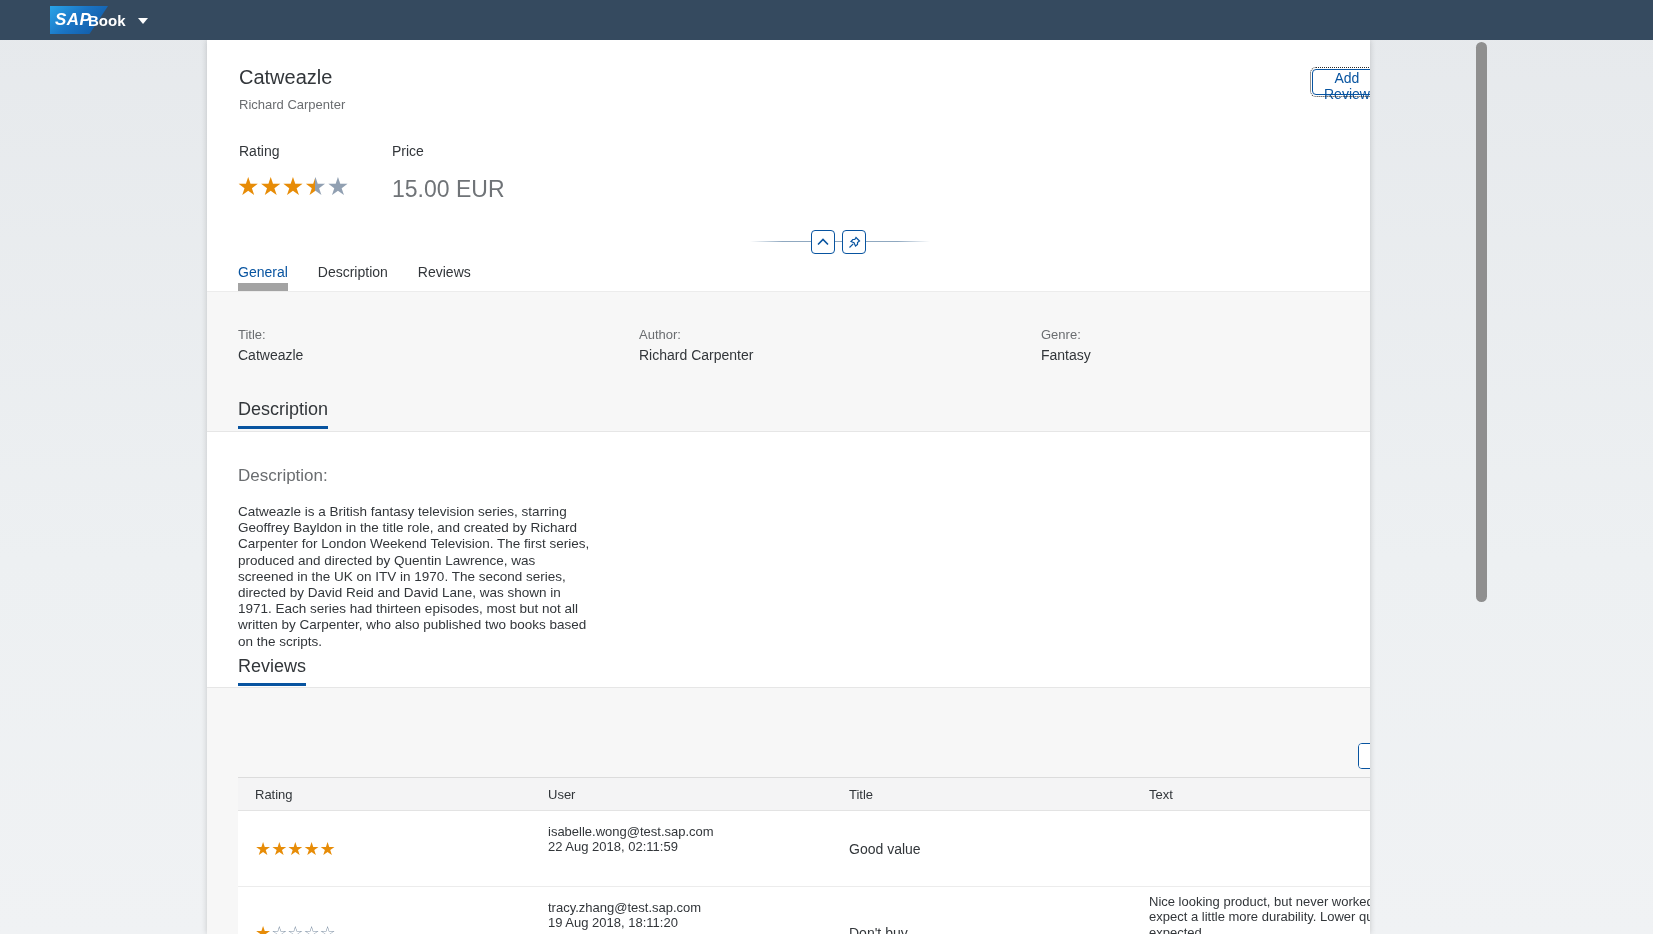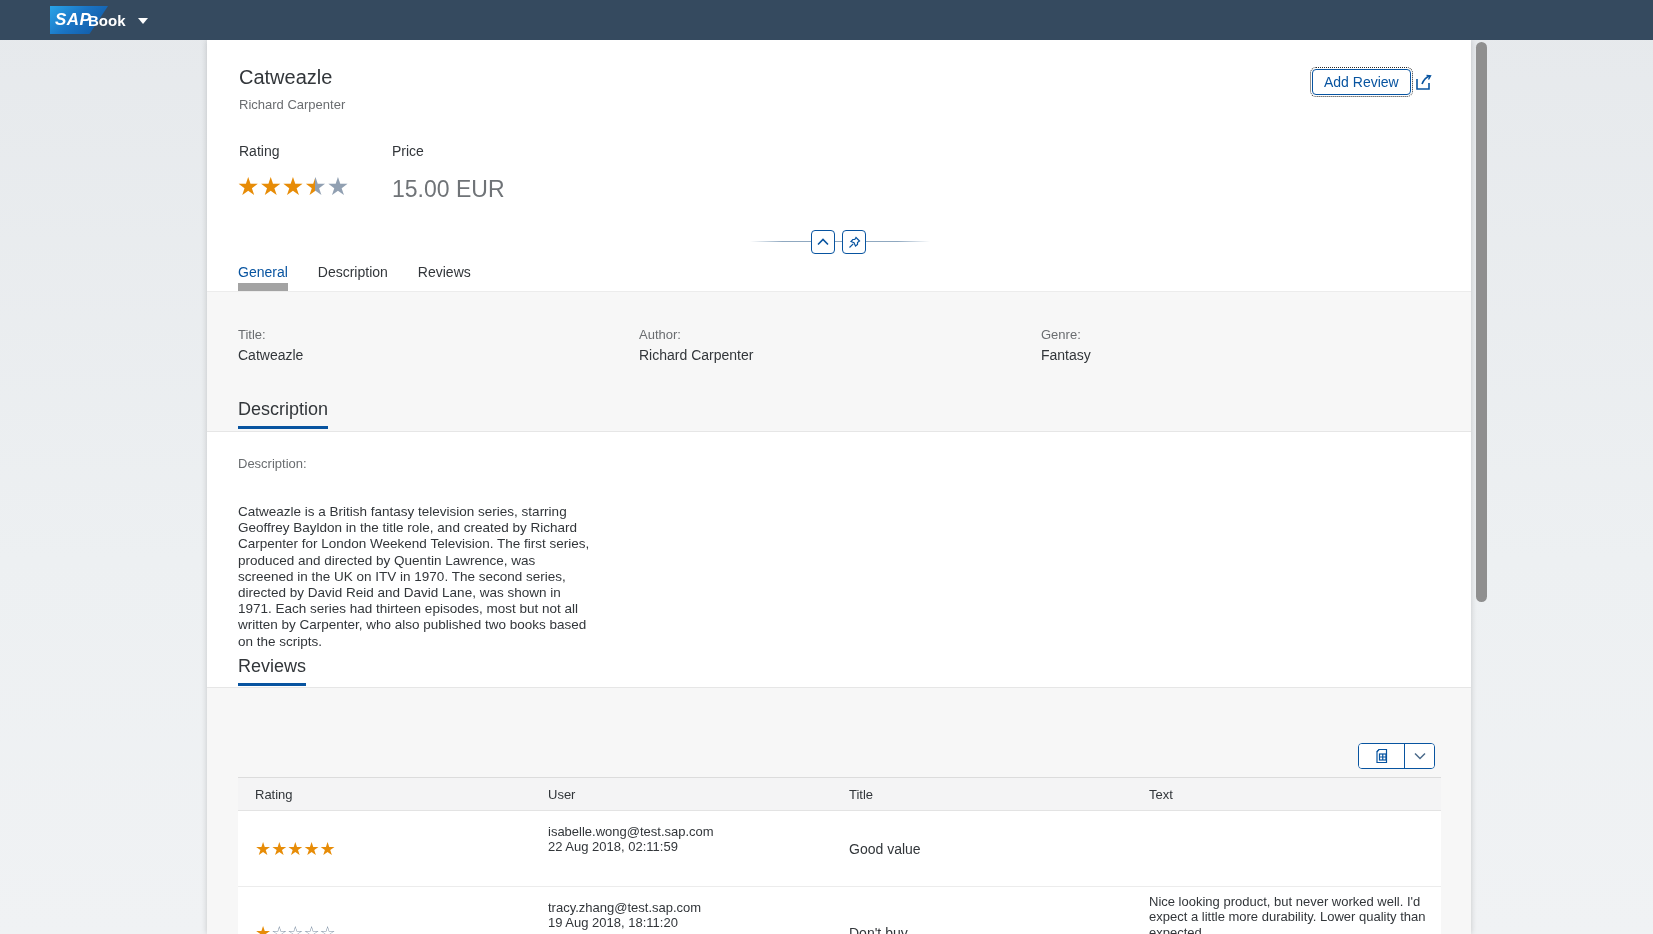--- a/index.html
+++ b/index.html
@@ -16,21 +16,21 @@
     display:flex; align-items:center; cursor:pointer;margin-left:40px; }
   .sap-logo span { color:#fff; font-weight:bold; font-style:italic;
     font-size:17px; letter-spacing:.5px; padding-left:5px; }
   .app-title { position:absolute; left:88px; top:0; height:40px; display:flex;
     align-items:center; gap:12px; color:#fff; font-size:15px; font-weight:bold;
     cursor:pointer; }
   .caret-down { width:0; height:0; border-left:5px solid transparent;
     border-right:5px solid transparent; border-top:6px solid #fff; margin-top:2px; }
 
   
-  .card { position:absolute; left:207px; top:40px; width:1264px; height:894px;
+  .card { position:absolute; left:207px; top:40px; width:1163px; height:894px;
     background:#fff; overflow:hidden; box-shadow:0 0 6px rgba(0,0,0,.18); }
 
   .band-general { position:absolute; left:0; right:0; top:251px; height:141px;
     background:#f7f7f7; border-top:1px solid #ececec; border-bottom:1px solid #e6e6e6; }
   .band-reviews { position:absolute; left:0; right:0; top:647px; bottom:0;
     background:#f7f7f7; border-top:1px solid #e6e6e6; }
 
   
   .obj-title { position:absolute; left:32px; top:26px; font-size:20px; color:#32363a; }
   .obj-subtitle { position:absolute; left:32px; top:57px; font-size:13px; color:#6a6d70; }
@@ -79,21 +79,21 @@
   .field .f-value { font-size:14px; color:#32363a; }
   .field.c1 { left:31px; } .field.c2 { left:432px; } .field.c3 { left:834px; }
 
   
   .sec-heading { position:absolute; left:31px; display:inline-block;
     font-size:18px; color:#32363a; padding-bottom:6px;
     border-bottom:3px solid #0854a0; }
   .sec-heading.desc { top:359px; }
   .sec-heading.revs { top:616px; }
 
-  .desc-label { position:absolute; left:31px; top:416px; font-size:13px; color:#6a6d70; }
+  .desc-label { position:absolute; left:31px; top:426px; font-size:17px; color:#6a6d70; }
   .desc-text { position:absolute; left:31px; top:464px; width:352px;
     font-size:13.5px; line-height:16.2px; color:#32363a; }
 
   
   .tbl-toolbar { position:absolute; left:1151px; top:703px; height:26px;
     display:flex; }
   .split-btn { display:flex; border:1px solid #0854a0; border-radius:4px;
     overflow:hidden; background:#fff; }
   .split-btn button { background:#fff; border:none; cursor:pointer; color:#0854a0;
     display:flex; align-items:center; justify-content:center; padding:0; }

